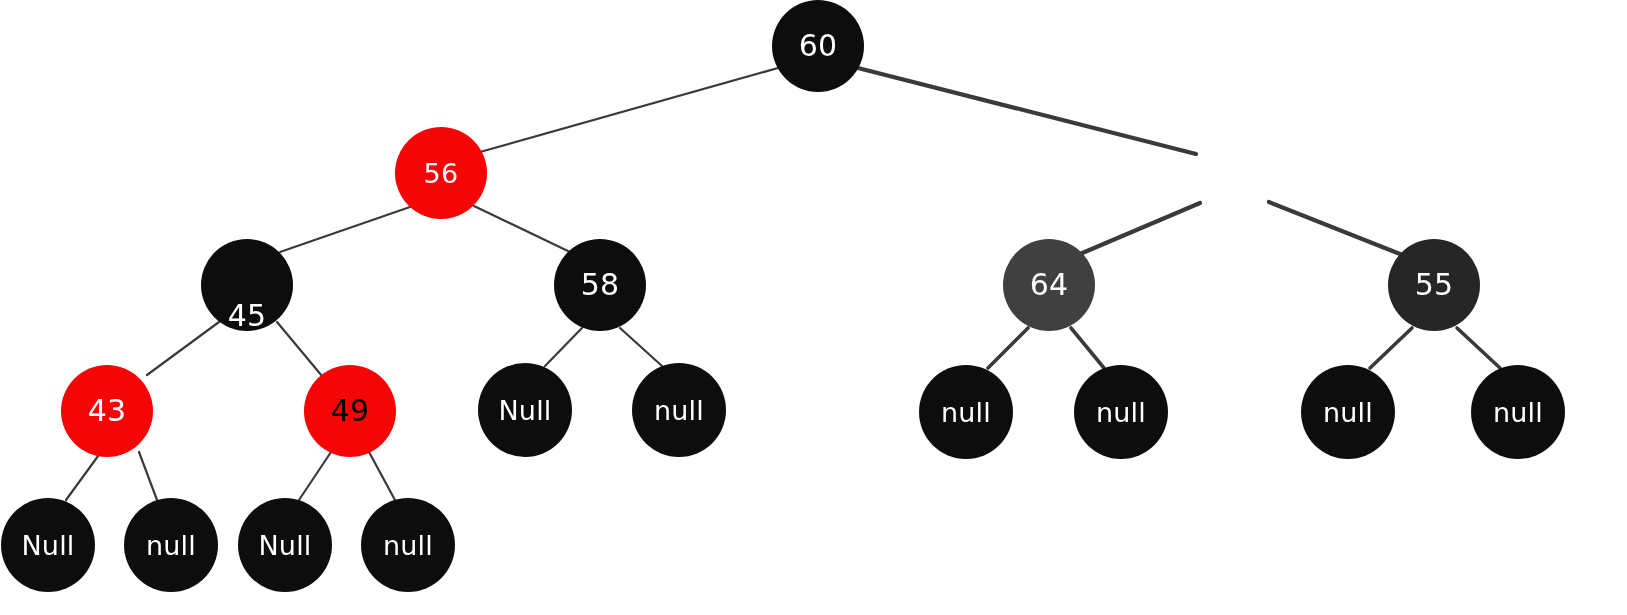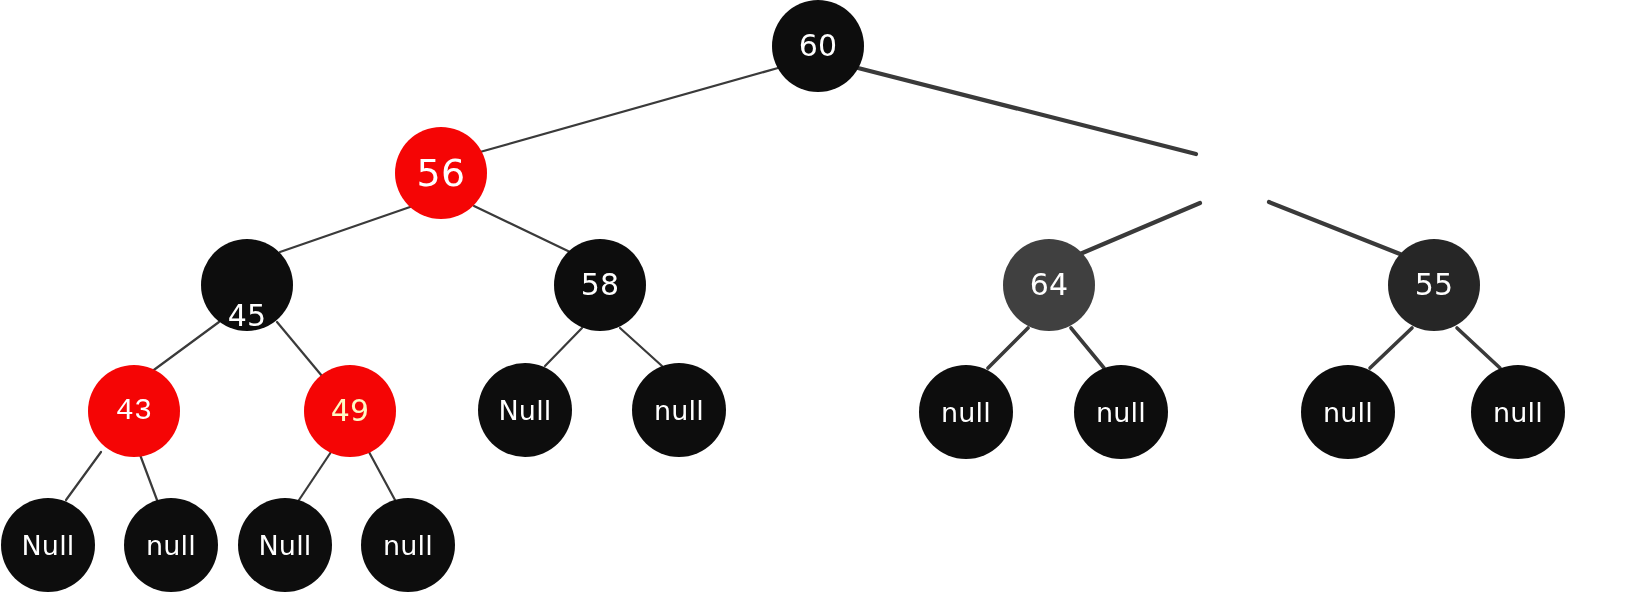--- a/index.html
+++ b/index.html
@@ -65,39 +65,39 @@
       <line x1="1457" y1="328" x2="1500" y2="368" stroke="#3a3a3a" stroke-width="3.6" stroke-linecap="round"></line>
       <line x1="101" y1="452" x2="66" y2="500" stroke="#3a3a3a" stroke-width="2.2" stroke-linecap="round"></line>
       <line x1="139" y1="452" x2="157" y2="500" stroke="#3a3a3a" stroke-width="2.2" stroke-linecap="round"></line>
       <line x1="331" y1="452" x2="299" y2="500" stroke="#3a3a3a" stroke-width="2.2" stroke-linecap="round"></line>
       <line x1="369" y1="452" x2="395" y2="500" stroke="#3a3a3a" stroke-width="2.2" stroke-linecap="round"></line>
     </svg>
 <div class="node" style="left: 772px; top: 0px; width: 92px; height: 92px; background: rgb(13, 13, 13);">
       <span class="node-label" style="font-size: 30px; color: rgb(255, 255, 255);">60</span>
     </div>
     <div class="node" style="left: 395px; top: 127px; width: 92px; height: 92px; background: rgb(245, 5, 5);">
-      <span class="node-label" style="font-size: 38px; color: rgb(255, 255, 255);">56</span>
+      <span class="node-label" style="font-size: 27px; color: rgb(255, 255, 255);">56</span>
     </div>
     <div class="node" style="left: 201px; top: 239px; width: 92px; height: 92px; background: rgb(13, 13, 13); align-items: flex-end;">
       <span class="node-label" style="font-size: 30px; color: rgb(255, 255, 255);">45</span>
     </div>
     <div class="node" style="left: 554px; top: 239px; width: 92px; height: 92px; background: rgb(13, 13, 13);">
       <span class="node-label" style="font-size: 30px; color: rgb(255, 255, 255);">58</span>
     </div>
     <div class="node" style="left: 1003px; top: 239px; width: 92px; height: 92px; background: #404040;">
       <span class="node-label" style="font-size: 30px; color: rgb(255, 255, 255);">64</span>
     </div>
     <div class="node" style="left: 1388px; top: 239px; width: 92px; height: 92px; background: rgb(38, 38, 38);">
       <span class="node-label" style="font-size: 30px; color: rgb(255, 255, 255);">55</span>
     </div>
-    <div class="node" style="left: 88px; top: 365px; width: 92px; height: 92px; background: rgb(245, 5, 5); font-family: Liberation Mono, monospace;">
+    <div class="node" style="left: 61px; top: 365px; width: 92px; height: 92px; background: rgb(245, 5, 5);">
       <span class="node-label" style="font-size: 30px; color: rgb(255, 255, 255);">43</span>
     </div>
     <div class="node" style="left: 304px; top: 365px; width: 92px; height: 92px; background: rgb(245, 5, 5);">
-      <span class="node-label" style="font-size: 30px; color: #fef9c3;">49</span>
+      <span class="node-label" style="font-size: 30px; color: #000000;">49</span>
     </div>
     <div class="node" style="left: 478px; top: 363px; width: 94px; height: 94px; background: rgb(13, 13, 13);">
       <span class="node-label" style="font-size: 27px; color: rgb(255, 255, 255);">Null</span>
     </div>
     <div class="node" style="left: 632px; top: 363px; width: 94px; height: 94px; background: rgb(13, 13, 13);">
       <span class="node-label" style="font-size: 27px; color: rgb(255, 255, 255);">null</span>
     </div>
     <div class="node" style="left: 919px; top: 365px; width: 94px; height: 94px; background: rgb(13, 13, 13);">
       <span class="node-label" style="font-size: 27px; color: rgb(255, 255, 255);">null</span>
     </div>

